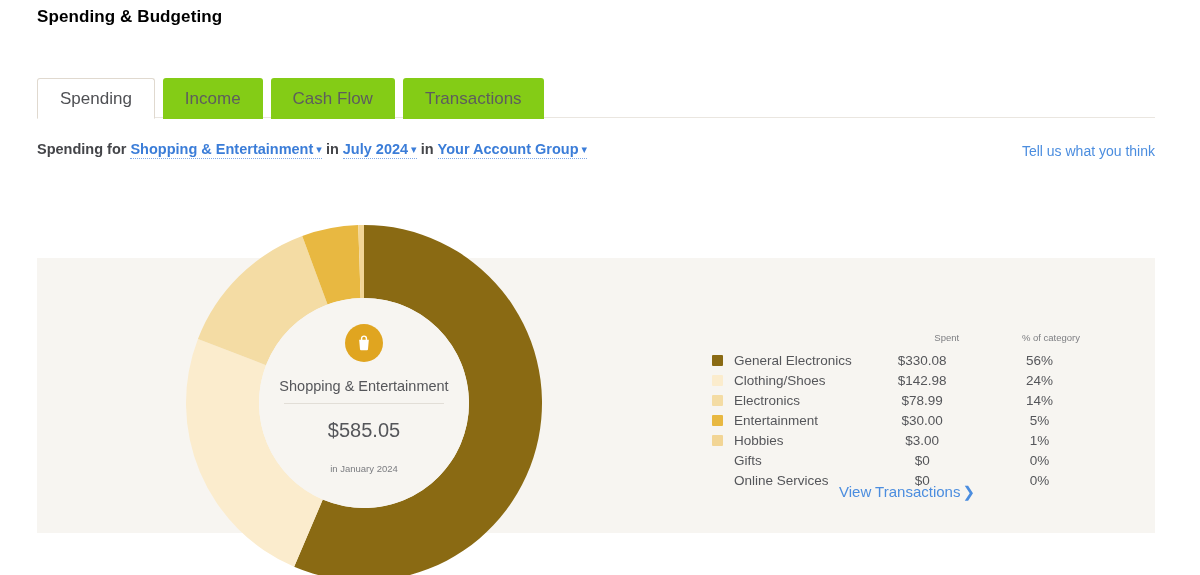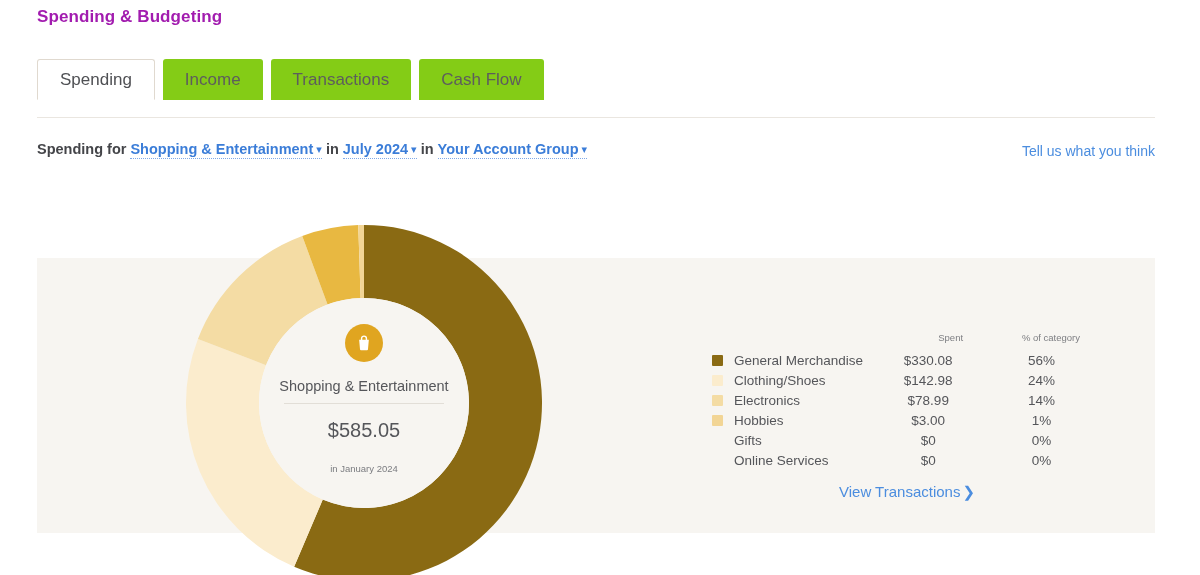--- a/index.html
+++ b/index.html
@@ -21,30 +21,30 @@
     background: #ffffff;
   }
 
   
   .page-title {
     position: absolute;
     left: 37px;
     top: 7px;
     font-size: 17px;
     font-weight: bold;
-    color: #a21caf;
+    color: #000000;
     letter-spacing: 0.1px;
     white-space: nowrap;
   }
 
   
   .tabbar {
     position: absolute;
     left: 37px;
-    top: 59px;
+    top: 78px;
     height: 41px;
     display: flex;
     align-items: flex-end;
     gap: 8px;
     z-index: 4;
   }
   .tab {
     height: 41px;
     padding: 0 22px;
     display: flex;
@@ -253,24 +253,24 @@
   <div class="page-title">Spending &amp; Budgeting</div>
 
   <div class="tabbar">
     <div class="tab active">
       <span>Spending</span>
     </div>
     <div class="tab">
       <span>Income</span>
     </div>
     <div class="tab">
+      <span>Cash Flow</span>
+    </div>
+    <div class="tab">
       <span>Transactions</span>
-    </div>
-    <div class="tab">
-      <span>Cash Flow</span>
     </div>
   </div>
   <div class="tab-underline"></div>
 
   <div class="filter-row">
     <span class="plain">Spending for</span>
     <span class="drop-link"><span>Shopping &amp; Entertainment</span><span class="chev">▾</span></span>
     <span class="plain">in</span>
     <span class="drop-link"><span>July 2024</span><span class="chev">▾</span></span>
     <span class="plain">in</span>
@@ -311,37 +311,43 @@
         <tr>
           <th class="sw-cell"></th>
           <th class="c-label"></th>
           <th class="c-spent">Spent</th>
           <th class="c-pct">% of category</th>
         </tr>
       </thead>
       <tbody id="legend-body">
           <tr>
             <td class="sw-cell"><span class="swatch" style="background: rgb(138, 106, 19);"></span></td>
-            <td class="c-label">General Merchandise</td>
+            <td class="c-label">General Electronics</td>
             <td class="c-spent">$330.08</td>
             <td class="c-pct">56%</td>
           </tr>
           <tr>
             <td class="sw-cell"><span class="swatch" style="background: rgb(251, 236, 205);"></span></td>
             <td class="c-label">Clothing/Shoes</td>
             <td class="c-spent">$142.98</td>
             <td class="c-pct">24%</td>
           </tr>
           <tr>
             <td class="sw-cell"><span class="swatch" style="background: rgb(244, 220, 164);"></span></td>
             <td class="c-label">Electronics</td>
             <td class="c-spent">$78.99</td>
             <td class="c-pct">14%</td>
           </tr>
           <tr>
+            <td class="sw-cell"><span class="swatch" style="background: rgb(232, 184, 65);"></span></td>
+            <td class="c-label">Entertainment</td>
+            <td class="c-spent">$30.00</td>
+            <td class="c-pct">5%</td>
+          </tr>
+          <tr>
             <td class="sw-cell"><span class="swatch" style="background: rgb(242, 213, 149);"></span></td>
             <td class="c-label">Hobbies</td>
             <td class="c-spent">$3.00</td>
             <td class="c-pct">1%</td>
           </tr>
           <tr>
             <td class="sw-cell"></td>
             <td class="c-label">Gifts</td>
             <td class="c-spent">$0</td>
             <td class="c-pct">0%</td>

